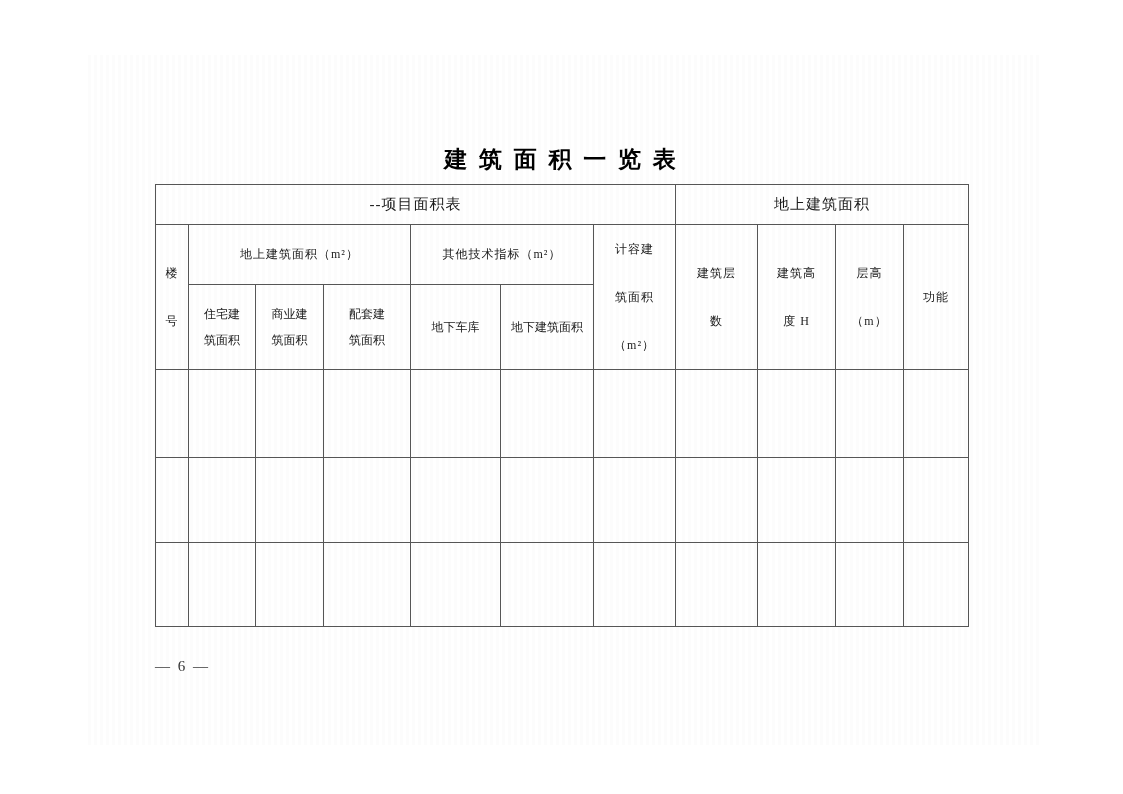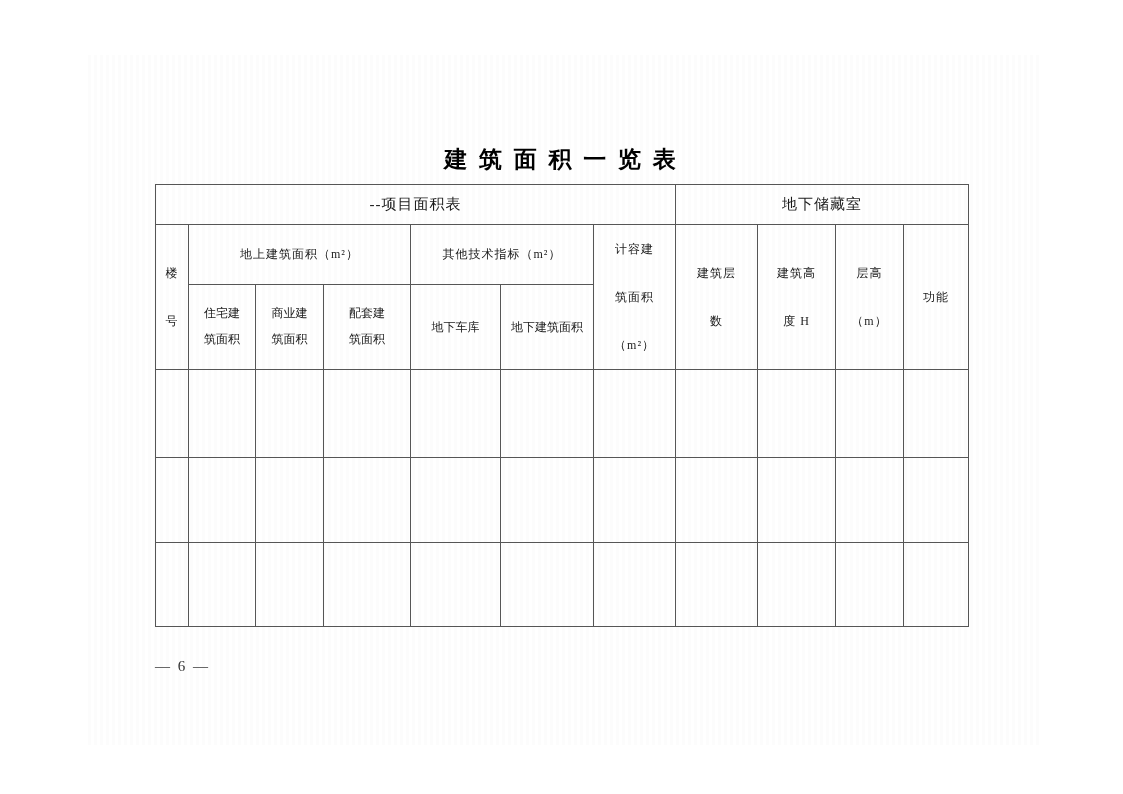--- a/index.html
+++ b/index.html
@@ -60,21 +60,21 @@
     color: #1a1a1a;
     text-align: center;
     vertical-align: middle;
     padding: 0;
     overflow: hidden;
   }
 
   
   tr.row-top    { height: 40px; }
   tr.row-group  { height: 44px; }
-  tr.row-sub    { height: 62px; font-family: Liberation Mono, monospace; }
+  tr.row-sub    { height: 62px; }
   tr.body-row-1 { height: 88px; }
   tr.body-row-2 { height: 85px; }
   tr.body-row-3 { height: 84px; }
 
   tr.row-top th { font-size: 15px; letter-spacing: 1px; }
   tr.row-group th { letter-spacing: 1px; }
 
   
   .stack-wide { white-space: pre-line; line-height: 48px; }
   .stack-tight { white-space: pre-line; line-height: 26px; }
@@ -106,21 +106,21 @@
       <col style="width:93px">
       <col style="width:82px">
       <col style="width:82px">
       <col style="width:78px">
       <col style="width:68px">
       <col style="width:65px">
     </colgroup>
     <tbody>
       <tr class="row-top">
         <th colspan="7">--项目面积表</th>
-        <th colspan="4">地下储藏室</th>
+        <th colspan="4">地上建筑面积</th>
       </tr>
 
       <tr class="row-group">
         <th rowspan="2" class="stack-wide">楼
 号</th>
         <th colspan="3">地上建筑面积（m²）</th>
         <th colspan="2">其他技术指标（m²）</th>
         <th rowspan="2" class="stack-wide">计容建
 筑面积
 （m²）</th>

